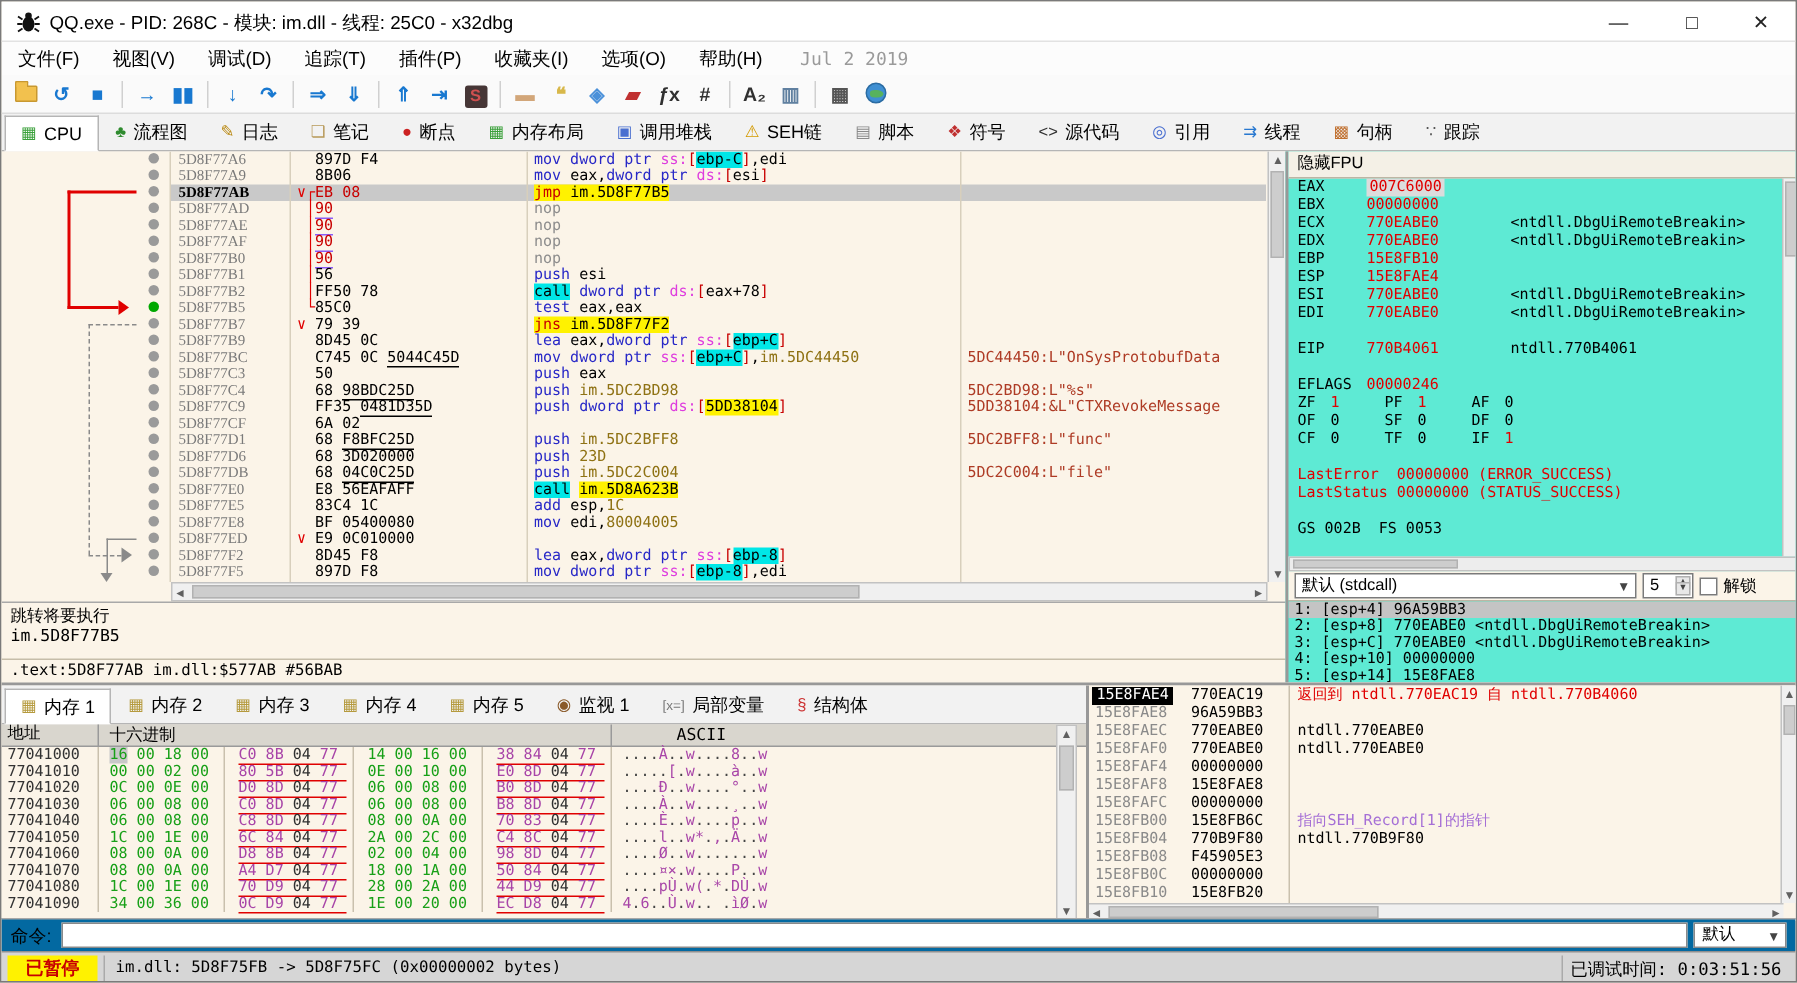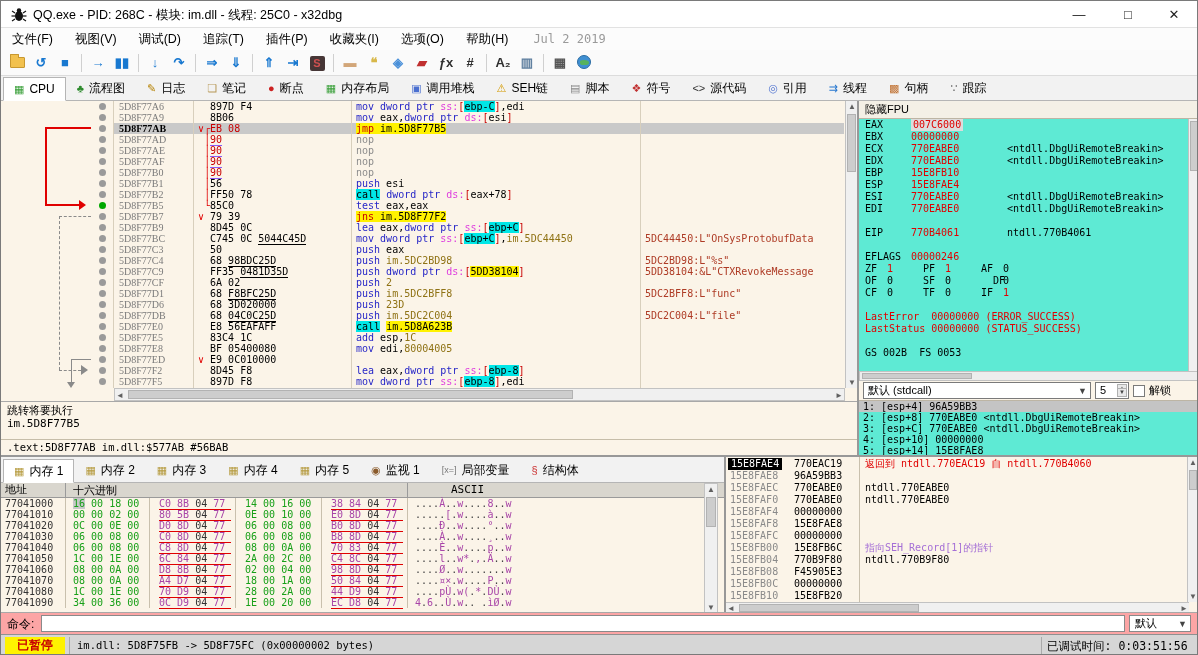--- a/index.html
+++ b/index.html
@@ -128,21 +128,21 @@
   .sa{left:4px;color:#8A8A8A;}
   .sa.sel{left:2px;background:#000;color:#fff;padding:0 3px;}
   .sv{left:68px;color:#000;}
   .sc{left:139px;color:#000;}
   .sc.ret{color:#E00000;} .sc.seh{color:#A56FD6;}
   .stackline{position:absolute;left:133px;top:0;height:145px;width:1px;background:#c9c0ad;}
   .stack-vscroll{position:absolute;right:0;top:0;width:12px;height:145px;background:#F0F0F0;border-left:1px solid #c2c2c2;}
   .stack-hscroll{position:absolute;left:0;bottom:0;height:12px;width:463px;background:#F0F0F0;border-top:1px solid #c2c2c2;}
 
   
-  .cmdrow{position:absolute;left:0;top:611px;width:100%;height:22px;background:#fca5a5;border-top:1px solid #a8a8a8;}
+  .cmdrow{position:absolute;left:0;top:611px;width:100%;height:22px;background:#0369a1;border-top:1px solid #a8a8a8;}
   .cmdlabel{position:absolute;left:6px;top:3px;font-size:12px;}
   .cmdinput{position:absolute;left:40px;top:2px;width:1084px;height:17px;background:#fff;border:1px solid #8a8a8a;}
   .cmdcombo{position:absolute;left:1128px;top:2px;width:62px;height:17px;background:#fff;border:1px solid #8a8a8a;font-size:11px;line-height:15px;padding-left:5px;}
   .statusbar{position:absolute;left:0;top:633px;width:100%;height:22px;background:#D6D6D6;border-top:1px solid #909090;font-size:12px;}
   .badge{position:absolute;left:4px;top:2px;width:60px;height:17px;background:#FFF200;color:#C80000;font-weight:bold;
          text-align:center;line-height:17px;font-size:12px;}
   .st-sep{position:absolute;top:2px;width:1px;height:17px;background:#aaa;}
   .st-msg{position:absolute;left:76px;top:4px;font-family:"DejaVu Sans Mono",monospace;font-size:10.5px;color:#000;}
   .st-time{position:absolute;left:1046px;top:4px;font-size:11.5px;color:#000;font-family:"DejaVu Sans Mono",monospace;}
 </style>
@@ -289,21 +289,21 @@
           <div class="dr"><span class="c-gut"><span class="dot"></span></span><span class="c-addr">5D8F77B0</span><span class="c-bytes"><span class="jmark"> │</span><span class="y-ru">90</span></span><span class="c-instr"><span class="x-g">nop</span></span><span class="c-cmt"></span></div>
           <div class="dr"><span class="c-gut"><span class="dot"></span></span><span class="c-addr">5D8F77B1</span><span class="c-bytes"><span class="jmark"> │</span><span class="y-k">56</span></span><span class="c-instr"><span class="x-m">push </span><span class="x-n">esi</span></span><span class="c-cmt"></span></div>
           <div class="dr"><span class="c-gut"><span class="dot"></span></span><span class="c-addr">5D8F77B2</span><span class="c-bytes"><span class="jmark"> │</span><span class="y-k">FF50 78</span></span><span class="c-instr"><span class="x-C">call</span><span class="x-n"> </span><span class="x-m">dword ptr </span><span class="x-s">ds:</span><span class="x-b">[</span><span class="x-n">eax+78</span><span class="x-b">]</span></span><span class="c-cmt"></span></div>
           <div class="dr"><span class="c-gut"><span class="dot green"></span></span><span class="c-addr">5D8F77B5</span><span class="c-bytes"><span class="jmark"> └</span><span class="y-k">85C0</span></span><span class="c-instr"><span class="x-m">test </span><span class="x-n">eax,eax</span></span><span class="c-cmt"></span></div>
           <div class="dr"><span class="c-gut"><span class="dot"></span></span><span class="c-addr">5D8F77B7</span><span class="c-bytes"><span class="jmark">∨ </span><span class="y-k">79 39</span></span><span class="c-instr"><span class="x-R">jns </span><span class="x-Y">im.5D8F77F2</span></span><span class="c-cmt"></span></div>
           <div class="dr"><span class="c-gut"><span class="dot"></span></span><span class="c-addr">5D8F77B9</span><span class="c-bytes"><span class="jmark">  </span><span class="y-k">8D45 0C</span></span><span class="c-instr"><span class="x-m">lea </span><span class="x-n">eax,</span><span class="x-m">dword ptr </span><span class="x-s">ss:</span><span class="x-b">[</span><span class="x-t">ebp+C</span><span class="x-b">]</span></span><span class="c-cmt"></span></div>
           <div class="dr"><span class="c-gut"><span class="dot"></span></span><span class="c-addr">5D8F77BC</span><span class="c-bytes"><span class="jmark">  </span><span class="y-k">C745 0C </span><span class="y-u">5044C45D</span></span><span class="c-instr"><span class="x-m">mov dword ptr </span><span class="x-s">ss:</span><span class="x-b">[</span><span class="x-t">ebp+C</span><span class="x-b">]</span><span class="x-n">,</span><span class="x-i">im.5DC44450</span></span><span class="c-cmt">5DC44450:L"OnSysProtobufData</span></div>
           <div class="dr"><span class="c-gut"><span class="dot"></span></span><span class="c-addr">5D8F77C3</span><span class="c-bytes"><span class="jmark">  </span><span class="y-k">50</span></span><span class="c-instr"><span class="x-m">push </span><span class="x-n">eax</span></span><span class="c-cmt"></span></div>
           <div class="dr"><span class="c-gut"><span class="dot"></span></span><span class="c-addr">5D8F77C4</span><span class="c-bytes"><span class="jmark">  </span><span class="y-k">68 </span><span class="y-u">98BDC25D</span></span><span class="c-instr"><span class="x-m">push </span><span class="x-i">im.5DC2BD98</span></span><span class="c-cmt">5DC2BD98:L"%s"</span></div>
           <div class="dr"><span class="c-gut"><span class="dot"></span></span><span class="c-addr">5D8F77C9</span><span class="c-bytes"><span class="jmark">  </span><span class="y-k">FF35 </span><span class="y-u">0481D35D</span></span><span class="c-instr"><span class="x-m">push </span><span class="x-m">dword ptr </span><span class="x-s">ds:</span><span class="x-b">[</span><span class="x-Y">5DD38104</span><span class="x-b">]</span></span><span class="c-cmt">5DD38104:&amp;L"CTXRevokeMessage</span></div>
-          <div class="dr"><span class="c-gut"><span class="dot"></span></span><span class="c-addr">5D8F77CF</span><span class="c-bytes"><span class="jmark">  </span><span class="y-k">6A 02</span></span><span class="c-instr"><span class="x-m">push </span><span class="x-i">2</span></span><span class="c-cmt"></span></div>
+          <div class="dr"><span class="c-gut"><span class="dot"></span></span><span class="c-addr">5D8F77CF</span><span class="c-bytes"><span class="jmark">  </span><span class="y-k">6A 02</span></span><span class="c-cmt"></span></div>
           <div class="dr"><span class="c-gut"><span class="dot"></span></span><span class="c-addr">5D8F77D1</span><span class="c-bytes"><span class="jmark">  </span><span class="y-k">68 </span><span class="y-u">F8BFC25D</span></span><span class="c-instr"><span class="x-m">push </span><span class="x-i">im.5DC2BFF8</span></span><span class="c-cmt">5DC2BFF8:L"func"</span></div>
           <div class="dr"><span class="c-gut"><span class="dot"></span></span><span class="c-addr">5D8F77D6</span><span class="c-bytes"><span class="jmark">  </span><span class="y-k">68 3D020000</span></span><span class="c-instr"><span class="x-m">push </span><span class="x-i">23D</span></span><span class="c-cmt"></span></div>
           <div class="dr"><span class="c-gut"><span class="dot"></span></span><span class="c-addr">5D8F77DB</span><span class="c-bytes"><span class="jmark">  </span><span class="y-k">68 </span><span class="y-u">04C0C25D</span></span><span class="c-instr"><span class="x-m">push </span><span class="x-i">im.5DC2C004</span></span><span class="c-cmt">5DC2C004:L"file"</span></div>
           <div class="dr"><span class="c-gut"><span class="dot"></span></span><span class="c-addr">5D8F77E0</span><span class="c-bytes"><span class="jmark">  </span><span class="y-k">E8 56EAFAFF</span></span><span class="c-instr"><span class="x-C">call</span><span class="x-n"> </span><span class="x-Y">im.5D8A623B</span></span><span class="c-cmt"></span></div>
           <div class="dr"><span class="c-gut"><span class="dot"></span></span><span class="c-addr">5D8F77E5</span><span class="c-bytes"><span class="jmark">  </span><span class="y-k">83C4 1C</span></span><span class="c-instr"><span class="x-m">add </span><span class="x-n">esp,</span><span class="x-i">1C</span></span><span class="c-cmt"></span></div>
           <div class="dr"><span class="c-gut"><span class="dot"></span></span><span class="c-addr">5D8F77E8</span><span class="c-bytes"><span class="jmark">  </span><span class="y-k">BF 05400080</span></span><span class="c-instr"><span class="x-m">mov </span><span class="x-n">edi,</span><span class="x-i">80004005</span></span><span class="c-cmt"></span></div>
           <div class="dr"><span class="c-gut"><span class="dot"></span></span><span class="c-addr">5D8F77ED</span><span class="c-bytes"><span class="jmark">∨ </span><span class="y-k">E9 0C010000</span></span><span class="c-cmt"></span></div>
           <div class="dr"><span class="c-gut"><span class="dot"></span></span><span class="c-addr">5D8F77F2</span><span class="c-bytes"><span class="jmark">  </span><span class="y-k">8D45 F8</span></span><span class="c-instr"><span class="x-m">lea </span><span class="x-n">eax,</span><span class="x-m">dword ptr </span><span class="x-s">ss:</span><span class="x-b">[</span><span class="x-t">ebp-8</span><span class="x-b">]</span></span><span class="c-cmt"></span></div>
           <div class="dr"><span class="c-gut"><span class="dot"></span></span><span class="c-addr">5D8F77F5</span><span class="c-bytes"><span class="jmark">  </span><span class="y-k">897D F8</span></span><span class="c-instr"><span class="x-m">mov dword ptr </span><span class="x-s">ss:</span><span class="x-b">[</span><span class="x-t">ebp-8</span><span class="x-b">]</span><span class="x-n">,edi</span></span><span class="c-cmt"></span></div>
           <div class="colline" style="left:112px;"></div>
@@ -350,21 +350,21 @@
           <div class="rl"><span class="rn">EDX</span><span class="rv">770EABE0</span><span class="rnote">&lt;ntdll.DbgUiRemoteBreakin&gt;</span></div>
           <div class="rl"><span class="rn">EBP</span><span class="rv">15E8FB10</span></div>
           <div class="rl"><span class="rn">ESP</span><span class="rv">15E8FAE4</span></div>
           <div class="rl"><span class="rn">ESI</span><span class="rv">770EABE0</span><span class="rnote">&lt;ntdll.DbgUiRemoteBreakin&gt;</span></div>
           <div class="rl"><span class="rn">EDI</span><span class="rv">770EABE0</span><span class="rnote">&lt;ntdll.DbgUiRemoteBreakin&gt;</span></div>
           <div class="rl"></div>
           <div class="rl"><span class="rn">EIP</span><span class="rv">770B4061</span><span class="rnote">ntdll.770B4061</span></div>
           <div class="rl"></div>
           <div class="rl"><span class="rn">EFLAGS</span><span class="rv">00000246</span></div>
           <div class="rl"><span style="left:6px">ZF</span><span class="fred" style="left:28px">1</span><span style="left:64px">PF</span><span class="fred" style="left:86px">1</span><span style="left:122px">AF</span><span class="fblk" style="left:144px">0</span></div>
-          <div class="rl"><span style="left:6px">OF</span><span class="fblk" style="left:28px">0</span><span style="left:64px">SF</span><span class="fblk" style="left:86px">0</span><span style="left:134px">DF</span><span class="fblk" style="left:144px">0</span></div>
+          <div class="rl"><span style="left:6px">OF</span><span class="fblk" style="left:28px">0</span><span style="left:64px">SF</span><span class="fblk" style="left:86px">0</span><span style="left:122px">DF</span><span class="fblk" style="left:144px">0</span></div>
           <div class="rl"><span style="left:6px">CF</span><span class="fblk" style="left:28px">0</span><span style="left:64px">TF</span><span class="fblk" style="left:86px">0</span><span style="left:122px">IF</span><span class="fred" style="left:144px">1</span></div>
           <div class="rl"></div>
           <div class="rl"><span class="fred" style="left:6px">LastError  00000000 (ERROR_SUCCESS)</span></div>
           <div class="rl"><span class="fred" style="left:6px">LastStatus 00000000 (STATUS_SUCCESS)</span></div>
           <div class="rl"></div>
           <div class="rl"><span style="left:6px">GS 002B  FS 0053</span></div>
         </div>
       <div class="reg-vscroll">
         <div class="sb-thumb" style="left:1px;top:2px;width:8px;height:50px;"></div>
       </div>

